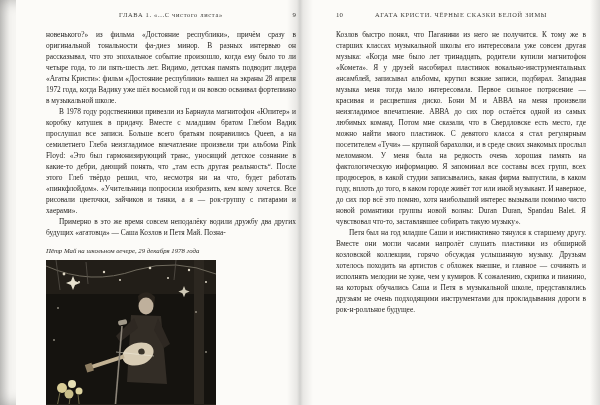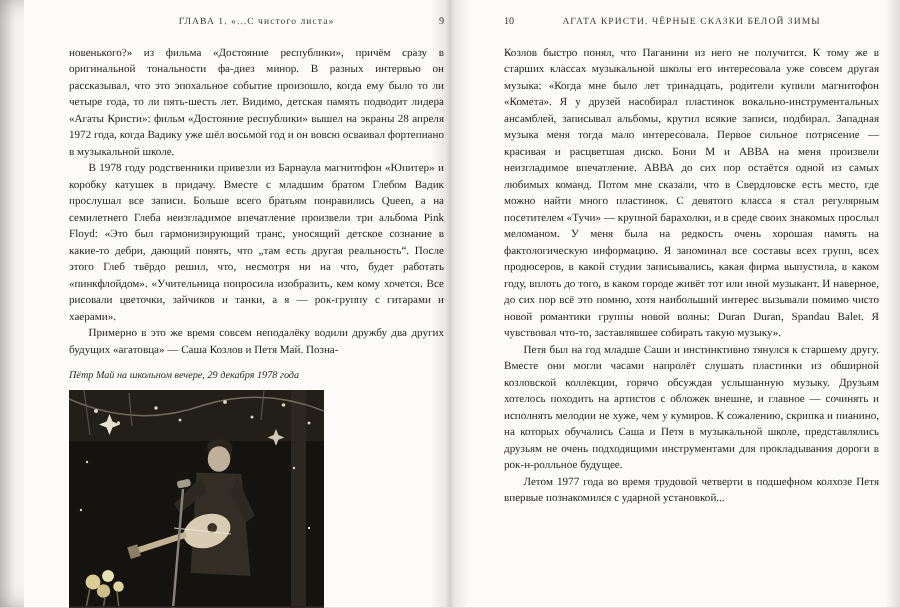--- a/index.html
+++ b/index.html
@@ -125,20 +125,19 @@
   </div>
 
   <div class="page right">
     <div class="page-header">
       <span class="page-num">10</span>
       <span>АГАТА КРИСТИ. ЧЁРНЫЕ СКАЗКИ БЕЛОЙ ЗИМЫ</span>
     </div>
     <div class="body-text">
       <p class="cont">Козлов быстро понял, что Паганини из него не получится. К тому же в старших классах музыкальной школы его интересовала уже совсем другая музыка: «Когда мне было лет тринадцать, родители купили магнитофон «Комета». Я у друзей насобирал пластинок вокально-инструментальных ансамблей, записывал альбомы, крутил всякие записи, подбирал. Западная музыка меня тогда мало интересовала. Первое сильное потрясение — красивая и расцветшая диско. Бони М и АВВА на меня произвели неизгладимое впечатление. АВВА до сих пор остаётся одной из самых любимых команд. Потом мне сказали, что в Свердловске есть место, где можно найти много пластинок. С девятого класса я стал регулярным посетителем «Тучи» — крупной барахолки, и в среде своих знакомых прослыл меломаном. У меня была на редкость очень хорошая память на фактологическую информацию. Я запоминал все составы всех групп, всех продюсеров, в какой студии записывались, какая фирма выпустила, в каком году, вплоть до того, в каком городе живёт тот или иной музыкант. И наверное, до сих пор всё это помню, хотя наибольший интерес вызывали помимо чисто новой романтики группы новой волны: Duran Duran, Spandau Balet. Я чувствовал что-то, заставлявшее собирать такую музыку».</p>
       <p class="ind">Петя был на год младше Саши и инстинктивно тянулся к старшему другу. Вместе они могли часами напролёт слушать пластинки из обширной козловской коллекции, горячо обсуждая услышанную музыку. Друзьям хотелось походить на артистов с обложек внешне, и главное — сочинять и исполнять мелодии не хуже, чем у кумиров. К сожалению, скрипка и пианино, на которых обучались Саша и Петя в музыкальной школе, представлялись друзьям не очень подходящими инструментами для прокладывания дороги в рок-н-ролльное будущее.</p>
-      <p class="ind">Летом 1977 года во время трудовой четверти в подшефном колхозе Петя впервые познакомился с ударной установкой...</p>
     </div>
   </div>
 
   <div class="gutter"></div>
   <div class="edge-shade l"></div>
   <div class="edge-shade r"></div>
 </div>
 
 </body></html>

